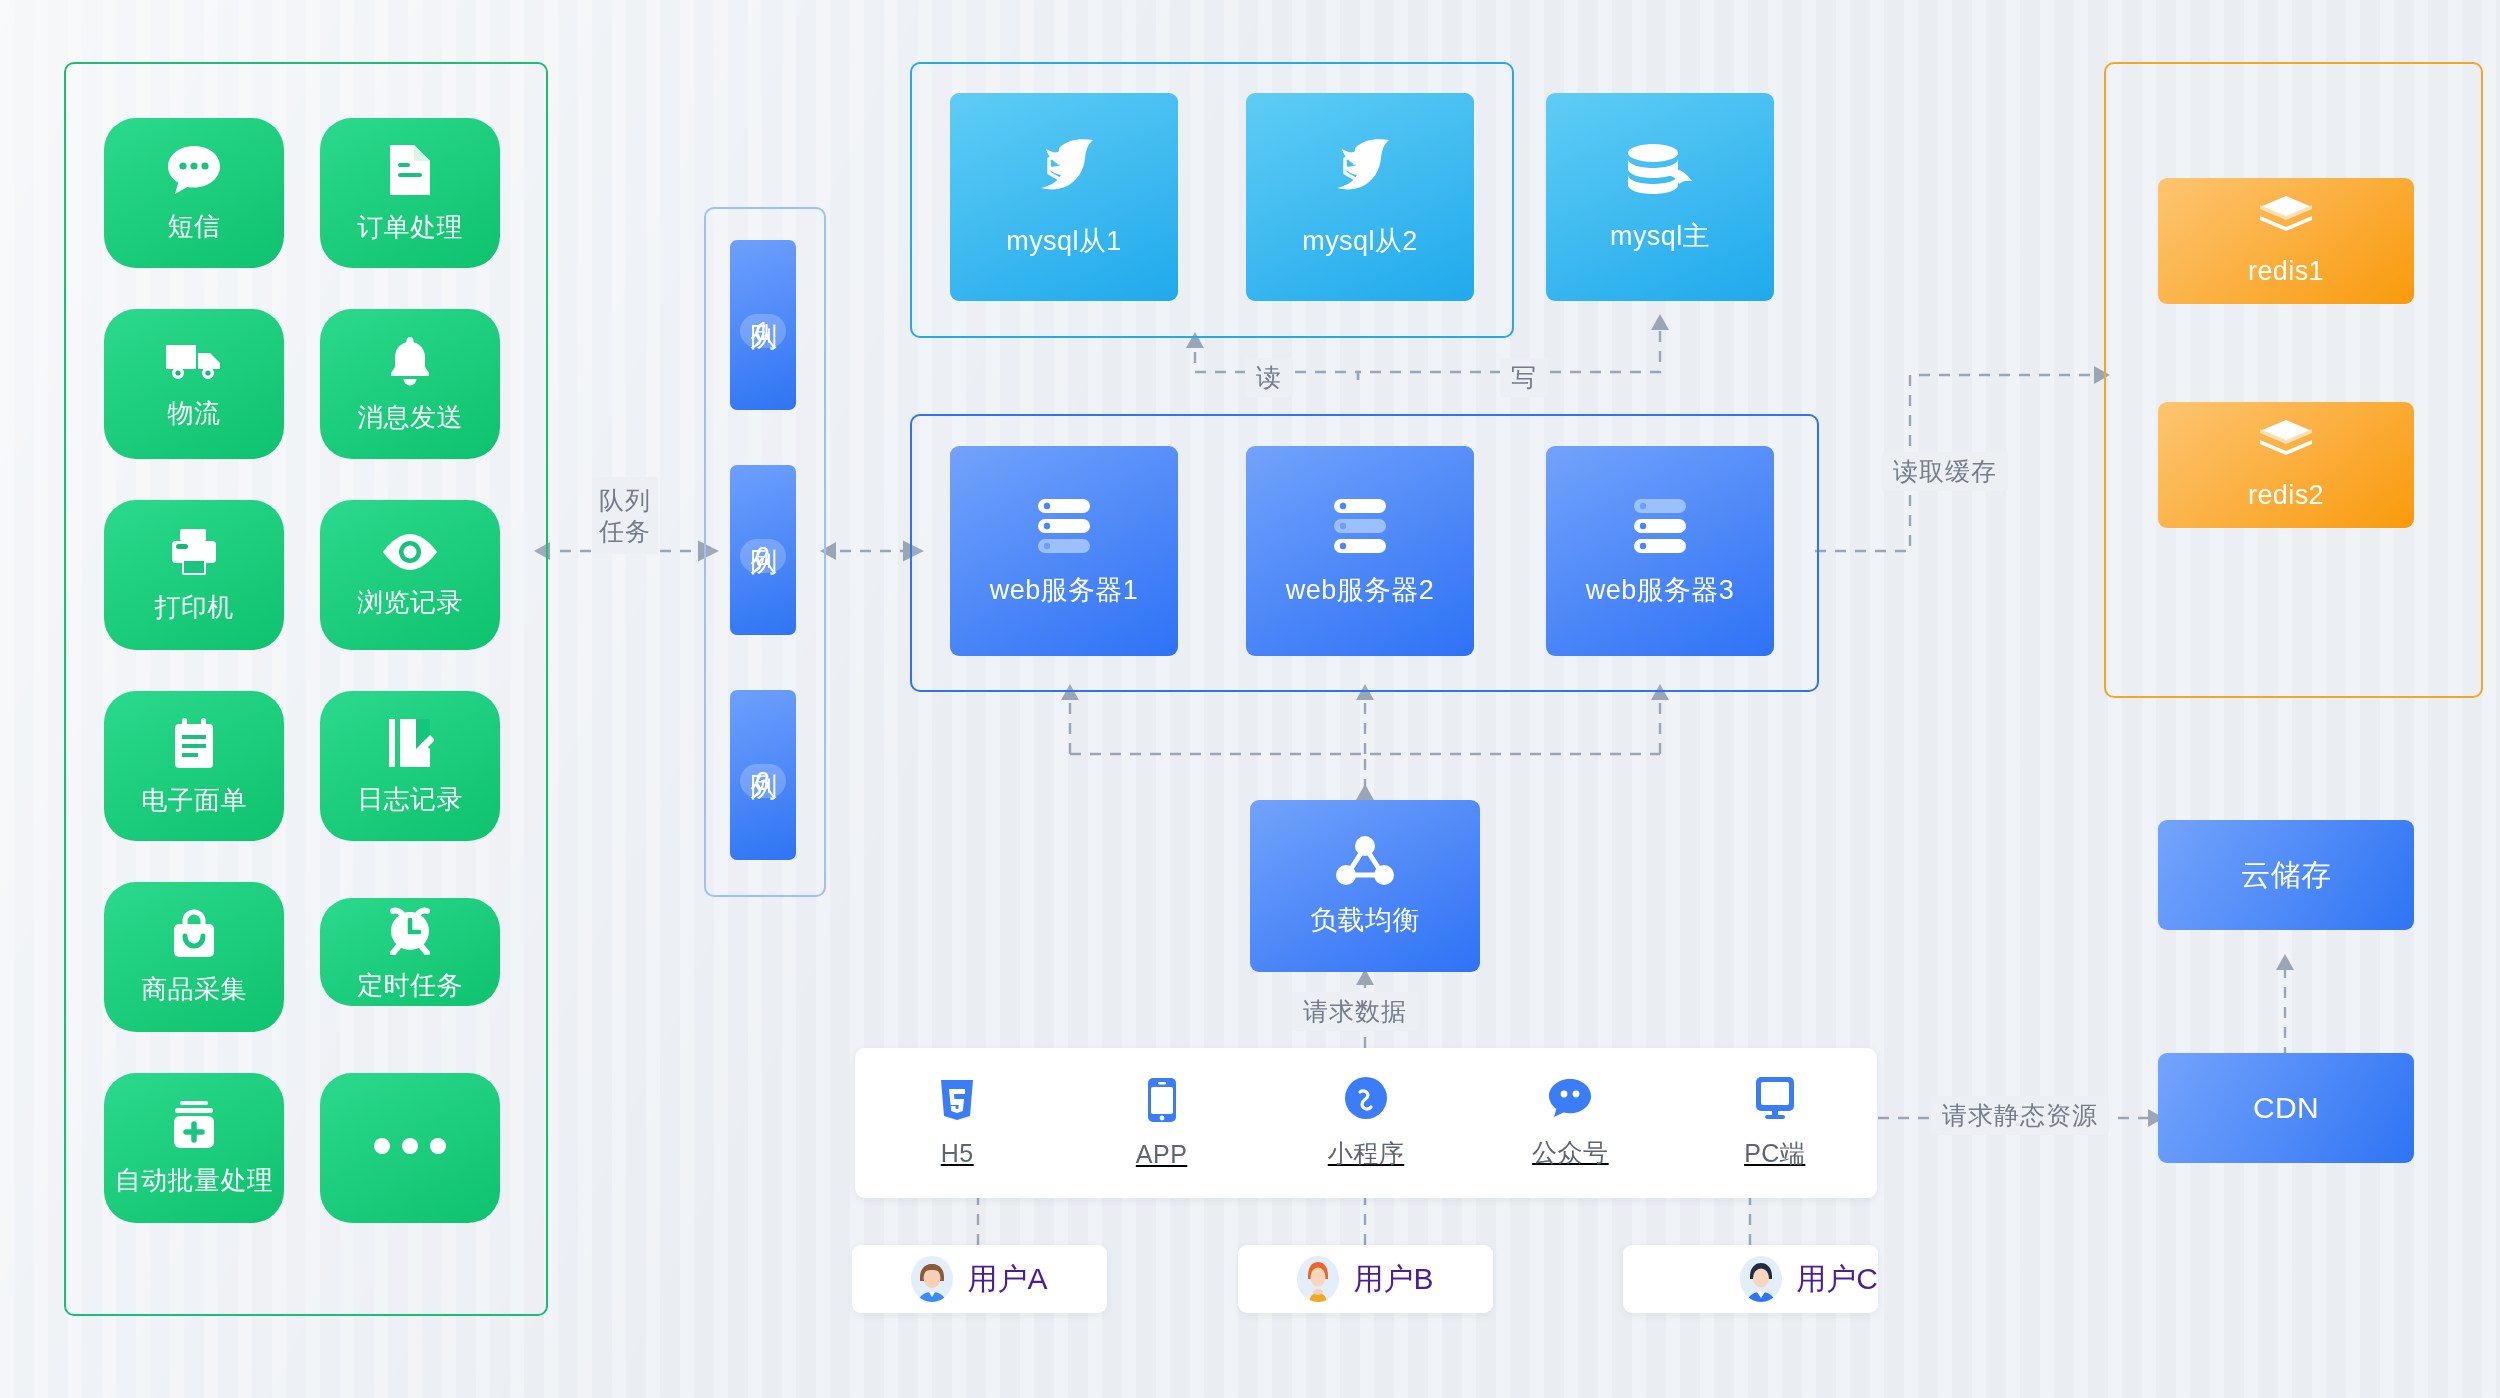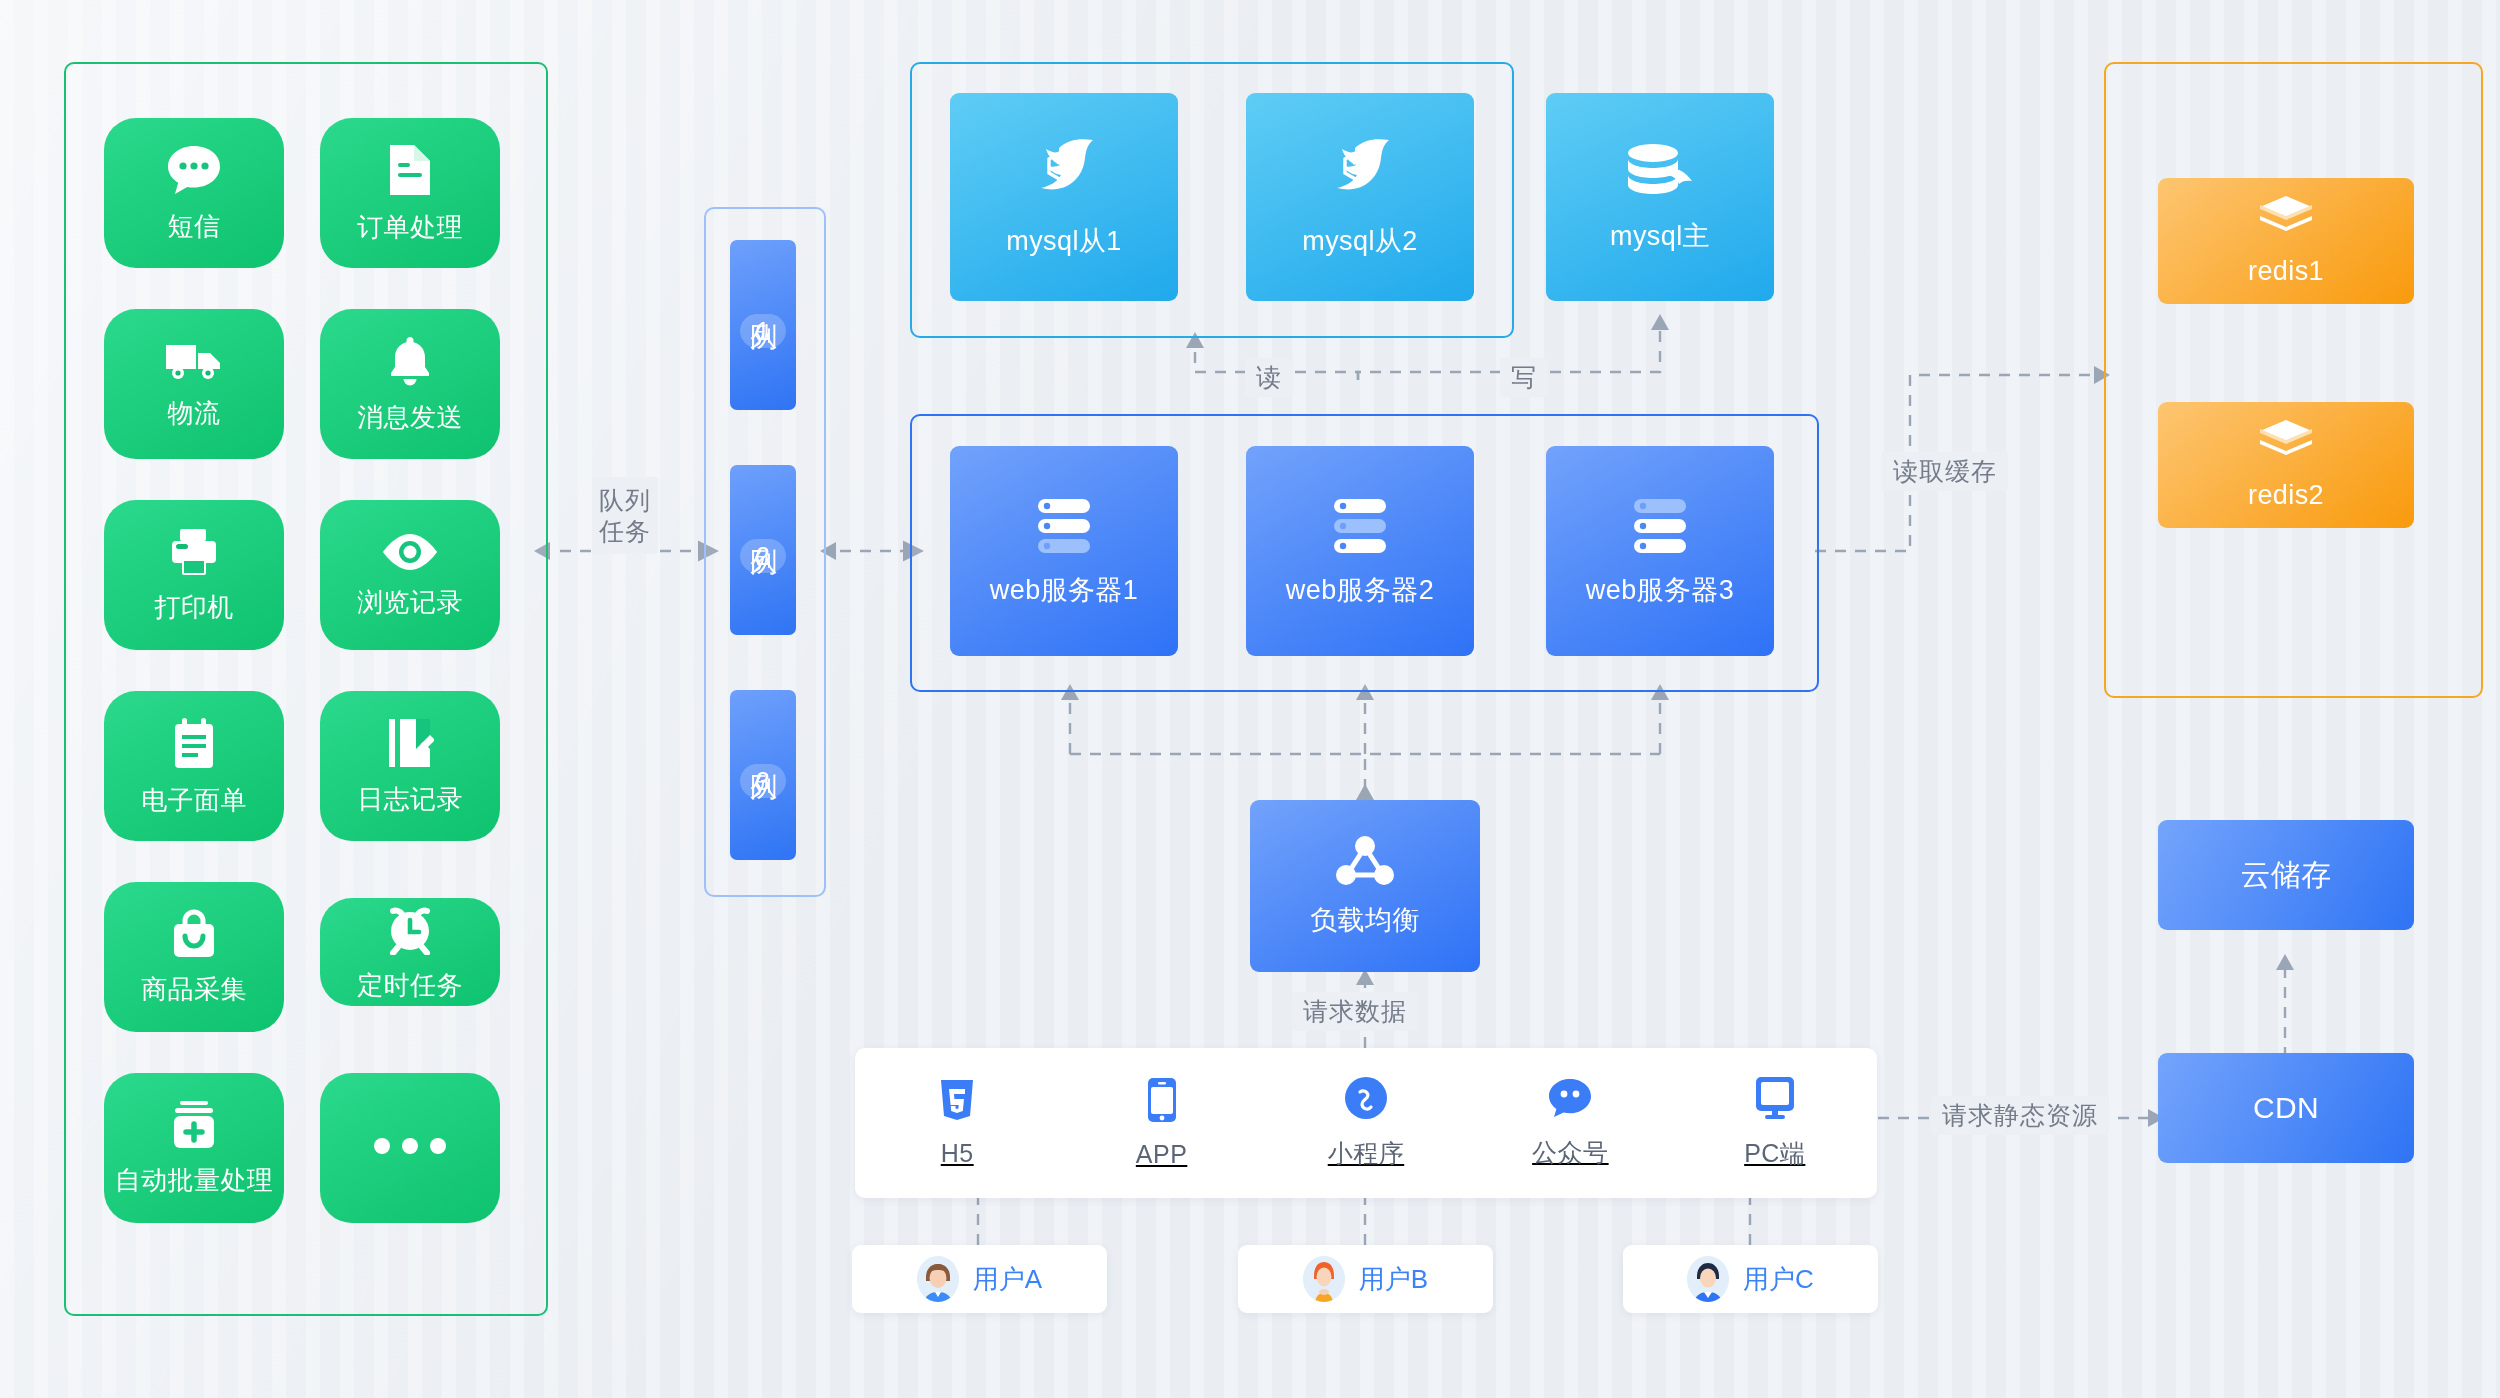--- a/index.html
+++ b/index.html
@@ -67,21 +67,21 @@
   }
   .client-item{display:flex;flex-direction:column;align-items:center;width:120px;}
   .client-item .ctext{margin-top:13px;font-size:25px;color:#5b6576;letter-spacing:.5px;}
 
   
   .user-card{
     position:absolute;background:#fff;border-radius:9px;height:68px;
     box-shadow:0 2px 9px rgba(30,60,110,.07);
     display:flex;align-items:center;justify-content:center;gap:14px;
   }
-  .user-card .uname{font-size:26px;color:#3b82f6;}
+  .user-card .uname{font-size:30px;color:#4c1d95;}
   .avatar{width:42px;height:46px;border-radius:21px/23px;position:relative;overflow:hidden;
           background:#e3effa;flex:none;}
 
   
   .elabel{
     position:absolute;font-size:25px;color:#747c8a;
     background:#eceff4;padding:3px 11px;border-radius:3px;white-space:nowrap;
     letter-spacing:1px;
   }
   .elabel-v{
@@ -490,21 +490,21 @@
           <ellipse cx="21" cy="23" rx="21" ry="23" fill="#e2effb"></ellipse>
           <path fill="#f0622a" d="M11 20c0-9 4-14 10-14s10 5 10 14v3H11z"></path>
           <ellipse cx="21" cy="21" rx="7.5" ry="9.5" fill="#f8d5bb"></ellipse>
           <path fill="#f5a623" d="M12 46c1-6 4-9 9-9s8 3 9 9z"></path>
           <ellipse cx="21" cy="36" rx="5" ry="3" fill="#f6cfb4"></ellipse>
         </svg>
     </span>
     <span class="uname">用户B</span>
   </div>
 
-  <div class="user-card" style="left:1623px;top:1245px;width:255px;">
+  <div class="user-card" style="left:1623px;top:1245px;width:255px;justify-content:flex-end;">
     <span class="avatar">
       <svg width="42" height="46" viewBox="0 0 42 46">
           <ellipse cx="21" cy="23" rx="21" ry="23" fill="#e2effb"></ellipse>
           <path fill="#1f2b45" d="M10 20c0-8 5-13 11-13s11 5 11 13v3H10z"></path>
           <ellipse cx="21" cy="22" rx="8" ry="9.5" fill="#f8d5bb"></ellipse>
           <path fill="#2f74f4" d="M7 46c1.5-7 7-10 14-10s12.5 3 14 10z"></path>
           <path fill="#fff" d="M17 36l4 6 4-6z"></path>
         </svg>
     </span>
     <span class="uname">用户C</span>

